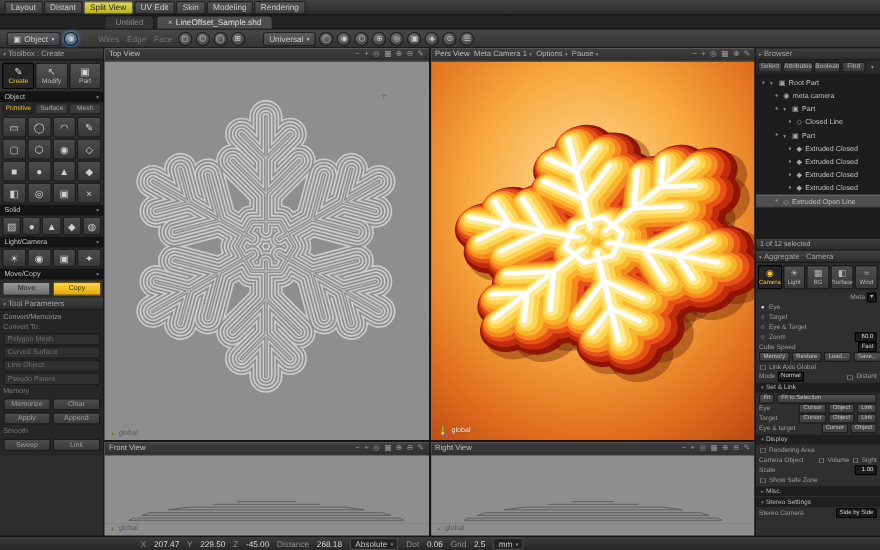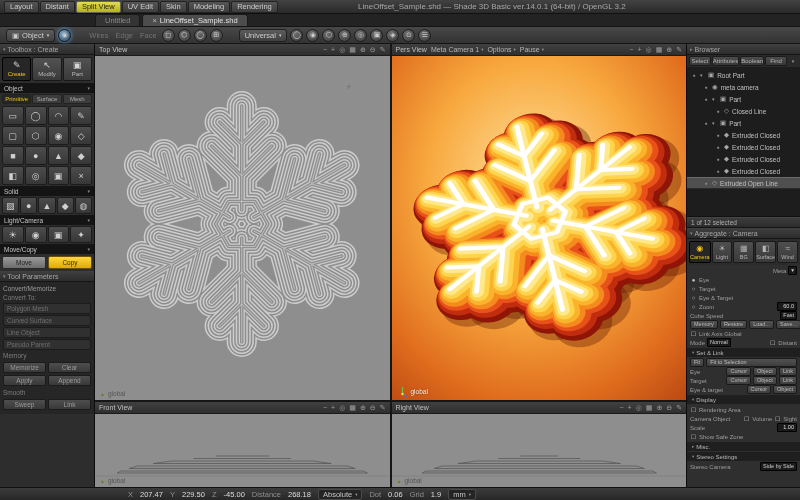--- a/index.html
+++ b/index.html
@@ -144,21 +144,20 @@
   <div class="titlebar">
     <div class="menu-tabs">
       <span class="menu-tab">Layout</span>
       <span class="menu-tab">Distant</span>
       <span class="menu-tab active">Split View</span>
       <span class="menu-tab">UV Edit</span>
       <span class="menu-tab">Skin</span>
       <span class="menu-tab">Modeling</span>
       <span class="menu-tab">Rendering</span>
     </div>
-    <div class="window-title">LineOffset_Sample.shd — Shade 3D Basic ver.14.0.1 (64-bit) / OpenGL 3.2</div>
     <div class="tb-right-spacer"></div>
   </div>
 
   <div class="doctabs">
     <span class="doctab">Untitled</span>
     <span class="doctab active">
       <span class="x">×</span>
       <span>LineOffset_Sample.shd</span>
     </span>
   </div>
@@ -706,20 +705,20 @@
     <span class="sb-val">-45.00</span>
     <span>Distance</span>
     <span class="sb-val">268.18</span>
     <span class="sb-pill">
       <span>Absolute</span>
       <span class="car">▾</span>
     </span>
     <span>Dot</span>
     <span class="sb-val">0.06</span>
     <span>Grid</span>
-    <span class="sb-val">1.9</span>
+    <span class="sb-val">2.5</span>
     <span class="sb-pill">
       <span>mm</span>
       <span class="car">▾</span>
     </span>
   </div>
 
 </div>
 
 </body></html>

